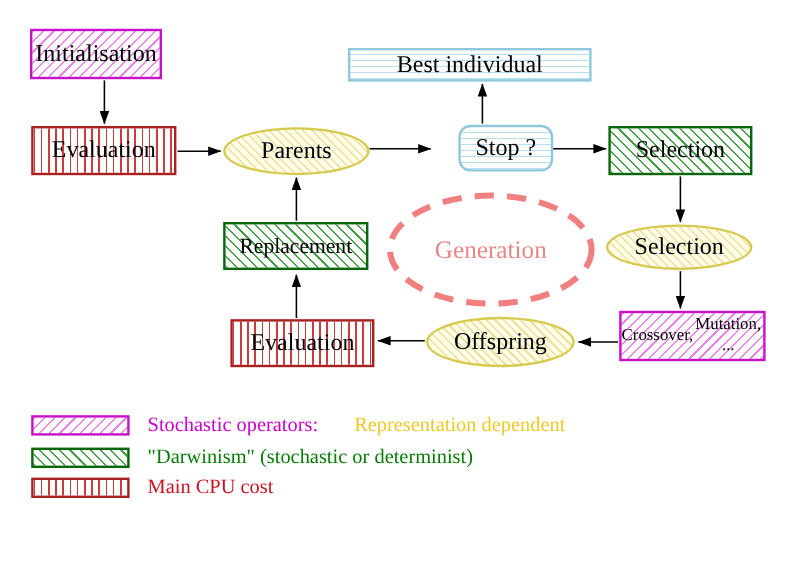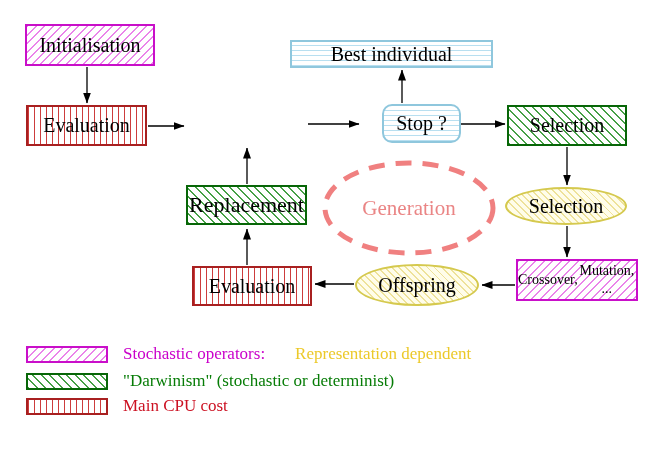--- a/index.html
+++ b/index.html
@@ -69,28 +69,31 @@
       <line x1="442" y1="124" x2="505" y2="124" marker-end="url(#ah)"></line>
       <line x1="567" y1="147" x2="567" y2="185" marker-end="url(#ah)"></line>
       <line x1="567" y1="226" x2="567" y2="257" marker-end="url(#ah)"></line>
       <line x1="515" y1="285" x2="482" y2="285" marker-end="url(#ah)"></line>
       <line x1="354" y1="284" x2="315" y2="284" marker-end="url(#ah)"></line>
       <line x1="247" y1="265" x2="247" y2="229" marker-end="url(#ah)"></line>
       <line x1="247" y1="184" x2="247" y2="148" marker-end="url(#ah)"></line>
     </g>
   </svg>
 
-  <div class="node hatch-magenta" style="left:25px;top:24px;width:130px;height:42px">
+  <div class="node hatch-magenta" style="left:25px;top:24px;width:110px;height:42px">
     <span>Initialisation</span>
   </div>
 
   <div class="node stripe-red" style="left:26px;top:105px;width:121px;height:41px">
     <span>Evaluation</span>
   </div>
 
+  <div class="node hatch-yellow" style="left:186px;top:106px;width:122px;height:40px">
+    <span>Parents</span>
+  </div>
 
   <div class="node lines-cyan" style="left:290px;top:40px;width:203px;height:28px">
     <span>Best individual</span>
   </div>
 
   <div class="node lines-cyan rounded" style="left:362px;top:104px;width:79px;height:39px">
     <span>Stop ?</span>
   </div>
 
   <div class="node hatch-green" style="left:507px;top:105px;width:120px;height:41px">
@@ -107,21 +110,21 @@
   </div>
 
   <div class="node hatch-yellow" style="left:355px;top:264px;width:124px;height:42px">
     <span>Offspring</span>
   </div>
 
   <div class="node stripe-red" style="left:192px;top:266px;width:120px;height:40px">
     <span>Evaluation</span>
   </div>
 
-  <div class="node hatch-green" style="left:186px;top:185px;width:121px;height:40px;font-size:22px">
+  <div class="node hatch-green" style="left:186px;top:185px;width:121px;height:40px;font-size:18px">
     <span>Replacement</span>
   </div>
 
   <div class="generation-label" style="left:325px;top:163px;width:168px;height:90px">
     <span>Generation</span>
   </div>
 
   <div class="legend-row" style="top:345px">
     <span class="swatch hatch-magenta"></span>
     <span class="lt c-magenta">Stochastic operators:</span>

